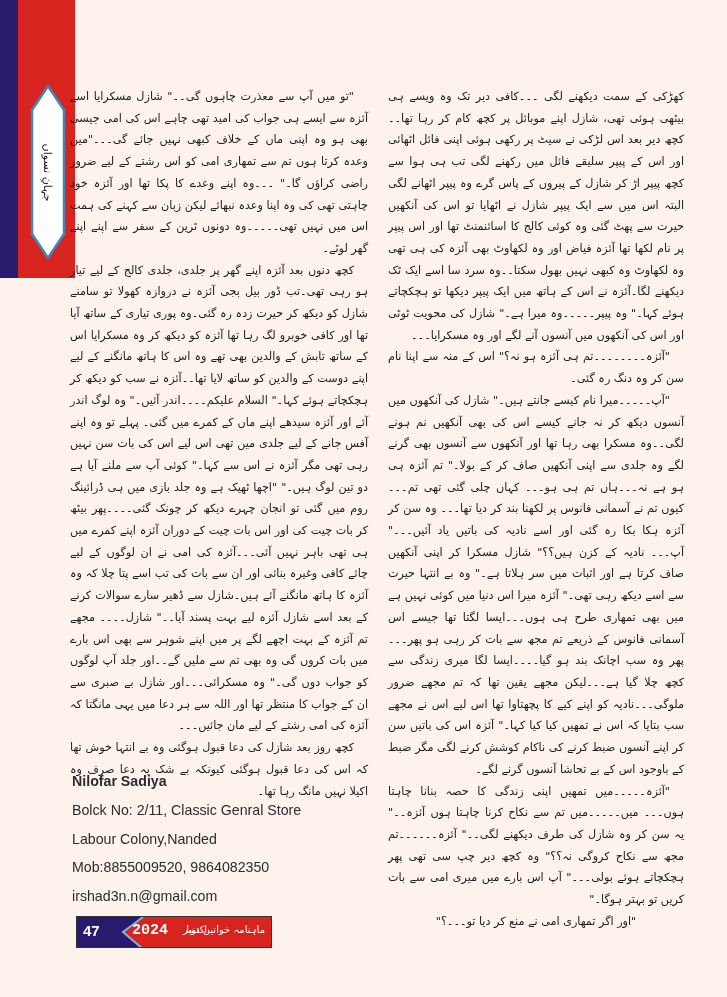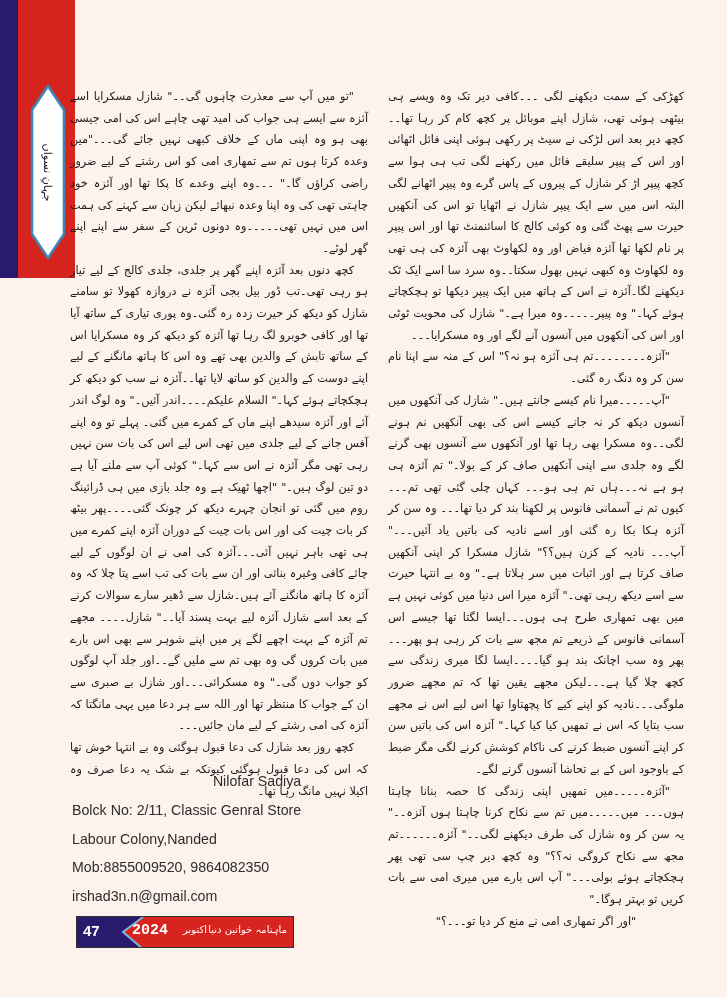--- a/index.html
+++ b/index.html
@@ -54,24 +54,24 @@
     .col p.indent { text-indent: 14px; }
     .col p.center { text-align: center; }
     .sig {
       position: absolute; left: 72px; top: 767px;
       direction: ltr;
       font-family: "Liberation Sans", sans-serif;
       font-size: 14.2px;
       color: #2d2d2d;
     }
     .sig div { height: 28.8px; line-height: 28.8px; white-space: nowrap; }
-    .sig .name { font-weight: normal; text-align: right; }
+    .sig .name { font-weight: bold; }
     .footer {
       position: absolute; left: 76px; top: 916px;
-      width: 218px; height: 32px;
+      width: 196px; height: 32px;
       border: 1.5px solid #333;
       box-sizing: border-box;
       background: #fff;
       overflow: hidden;
     }
     .footer svg { position: absolute; left: 0; top: 0; }
     .footer .page-num {
       position: absolute; left: 6px; top: 5px;
       font-family: "Liberation Sans", sans-serif;
       font-weight: bold; font-size: 15px; color: #fff;

